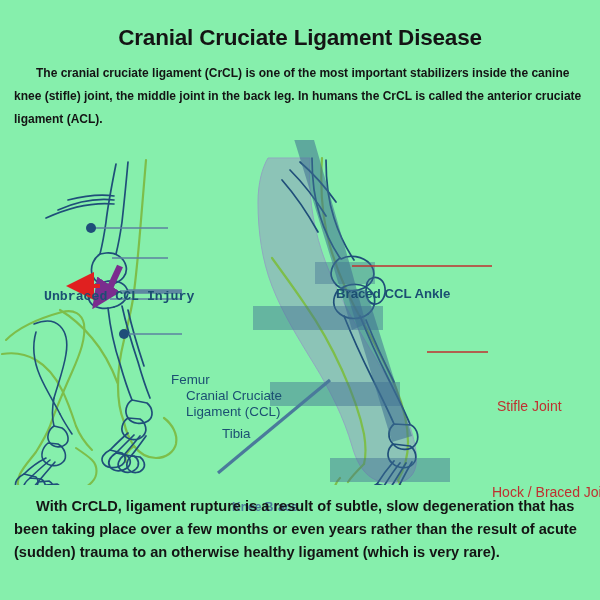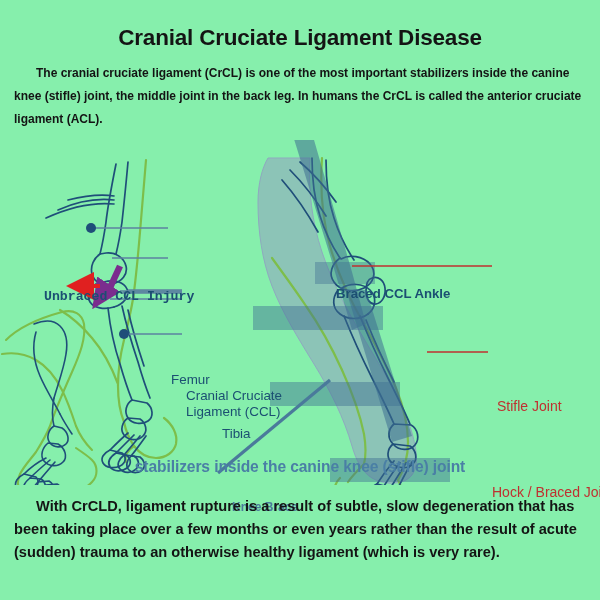--- a/index.html
+++ b/index.html
@@ -364,17 +364,16 @@
       <span>Ligament (CCL)</span>
     </div>
     <div class="lead-label lbl-tibia">Tibia</div>
 
     <div class="lead-label-red lbl-stifle">Stifle Joint</div>
     <div class="lead-label-red lbl-hock">Hock / Braced Joint</div>
 
     <div class="knee-brace-label">Knee Brace</div>
   </div>
 
-  <div class="blue-caption">stabilizers inside the canine knee (stifle) joint</div>
 
   <div class="outro">With CrCLD, ligament rupture is a result of subtle, slow degeneration that has been taking place over a few months or even years rather than the result of acute (sudden) trauma to an otherwise healthy ligament (which is very rare).</div>
 
 </div>
 
 </body></html>

